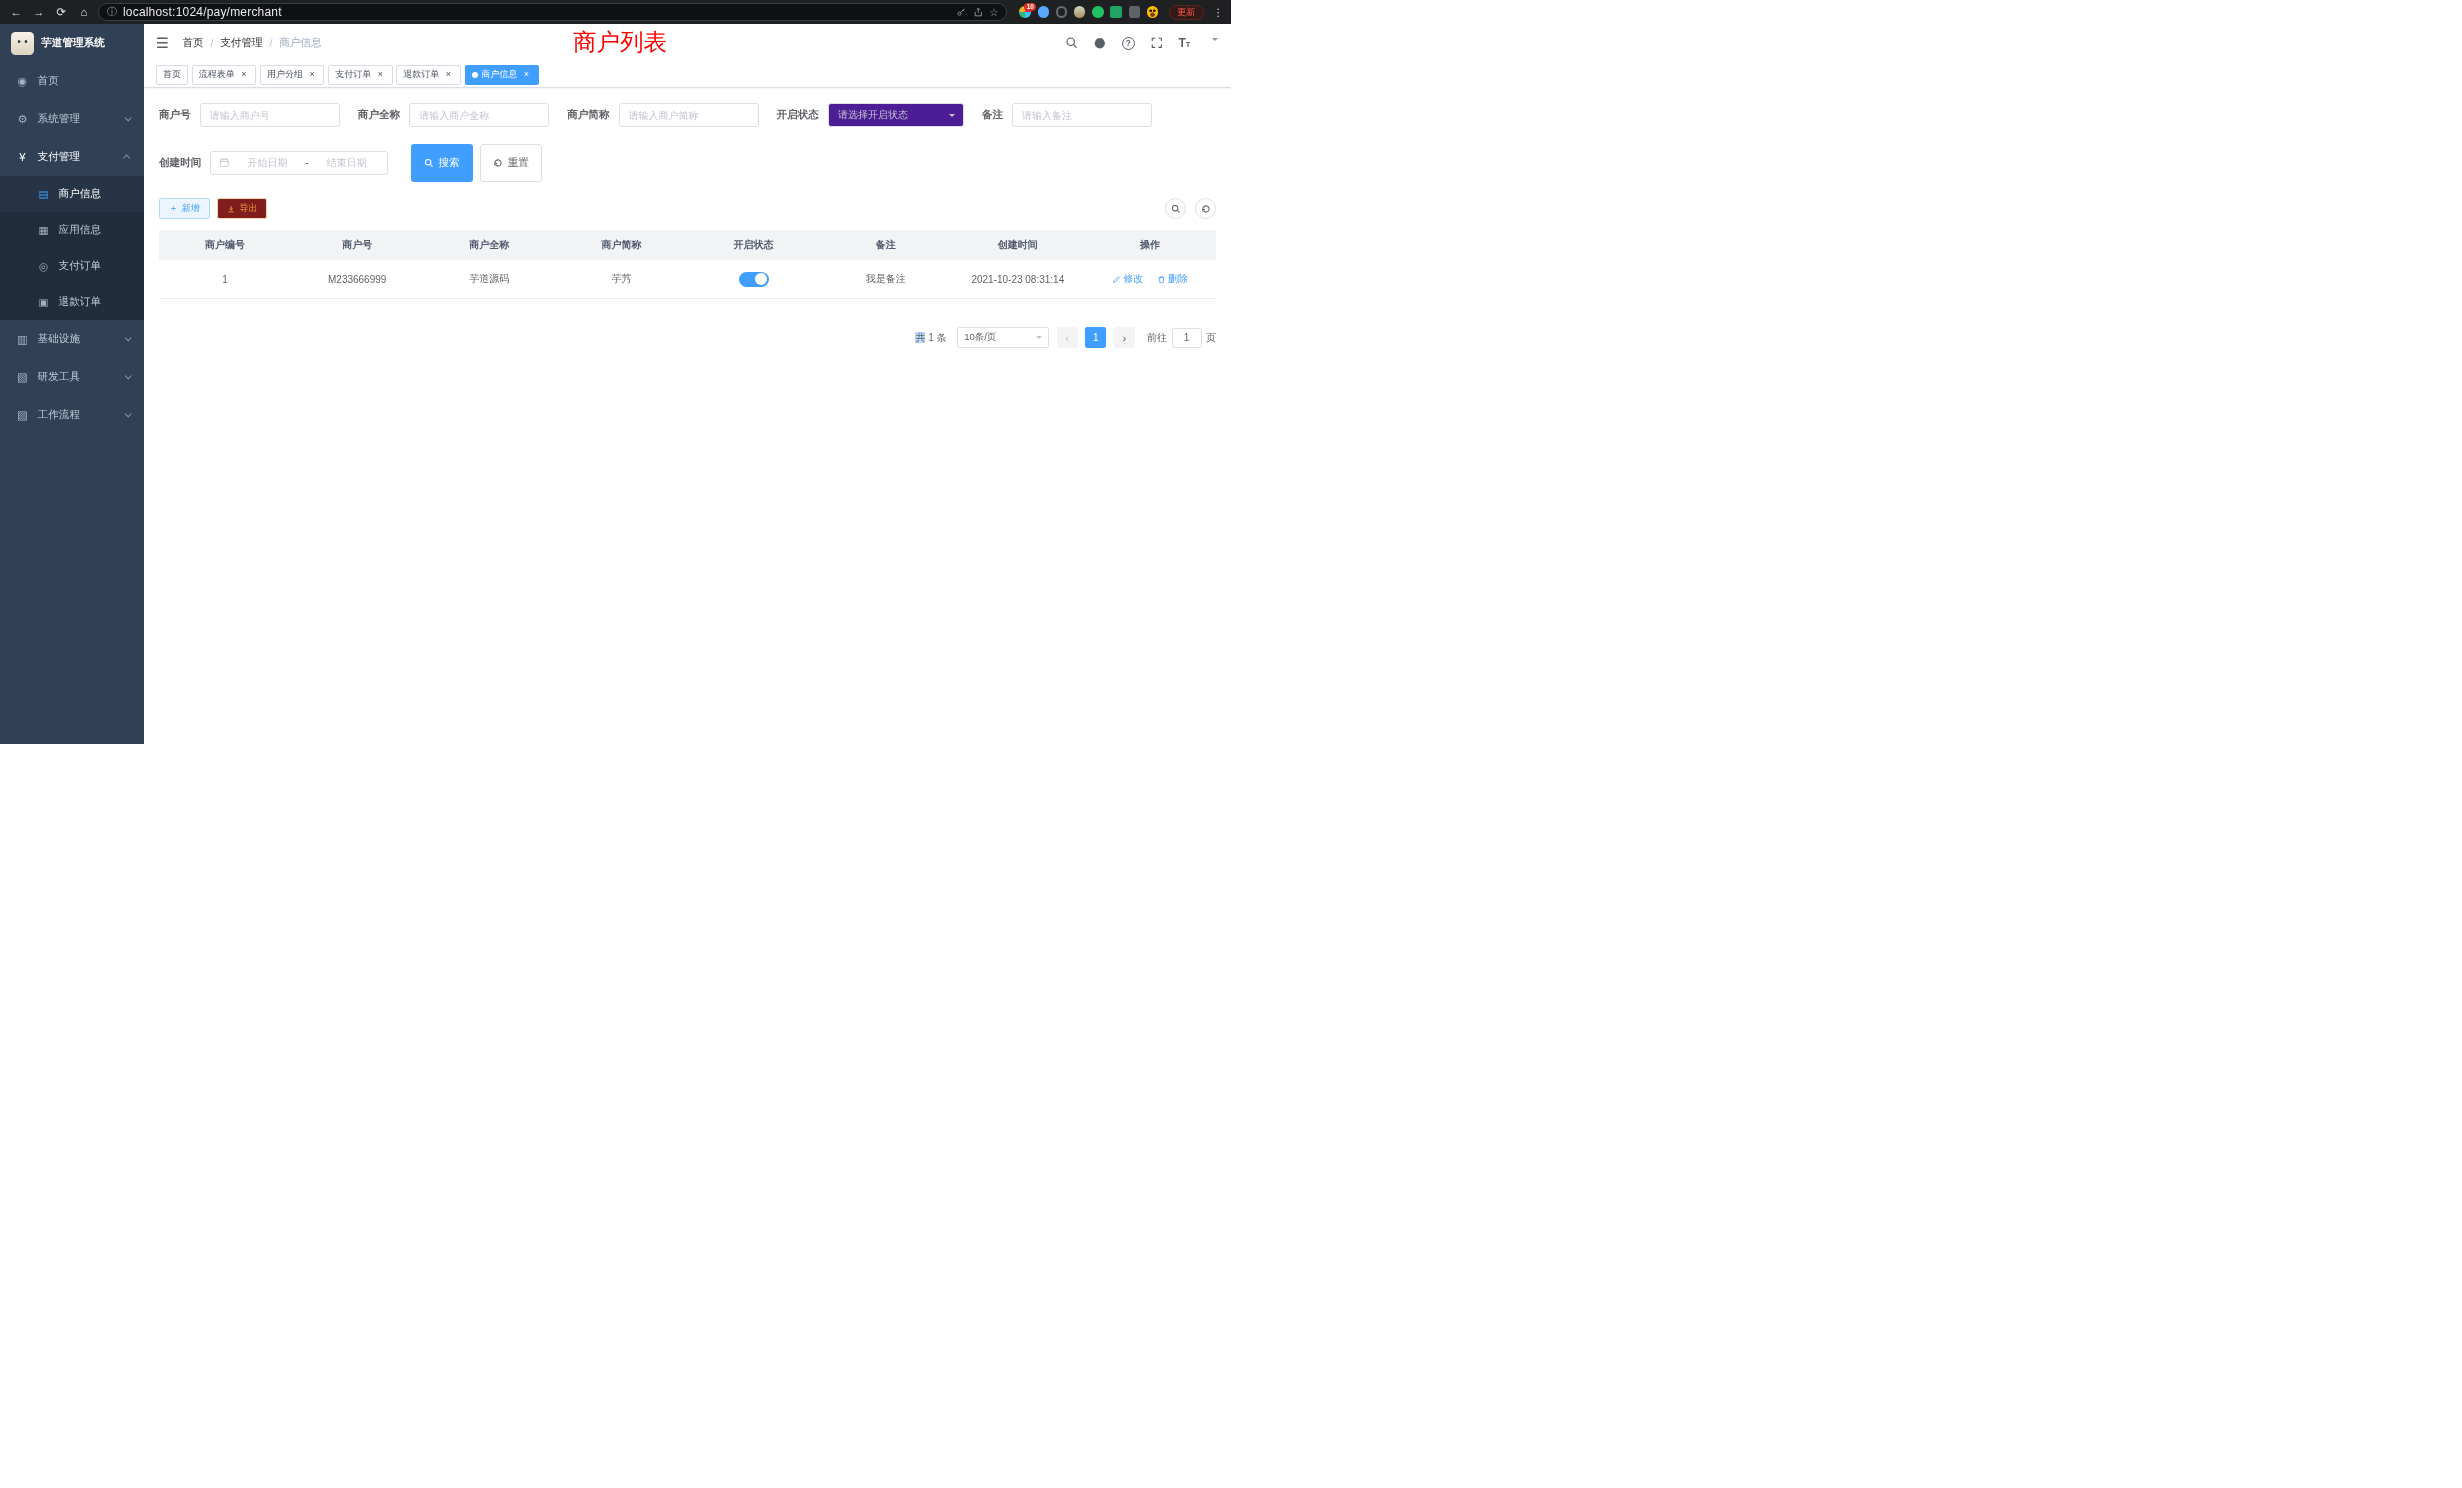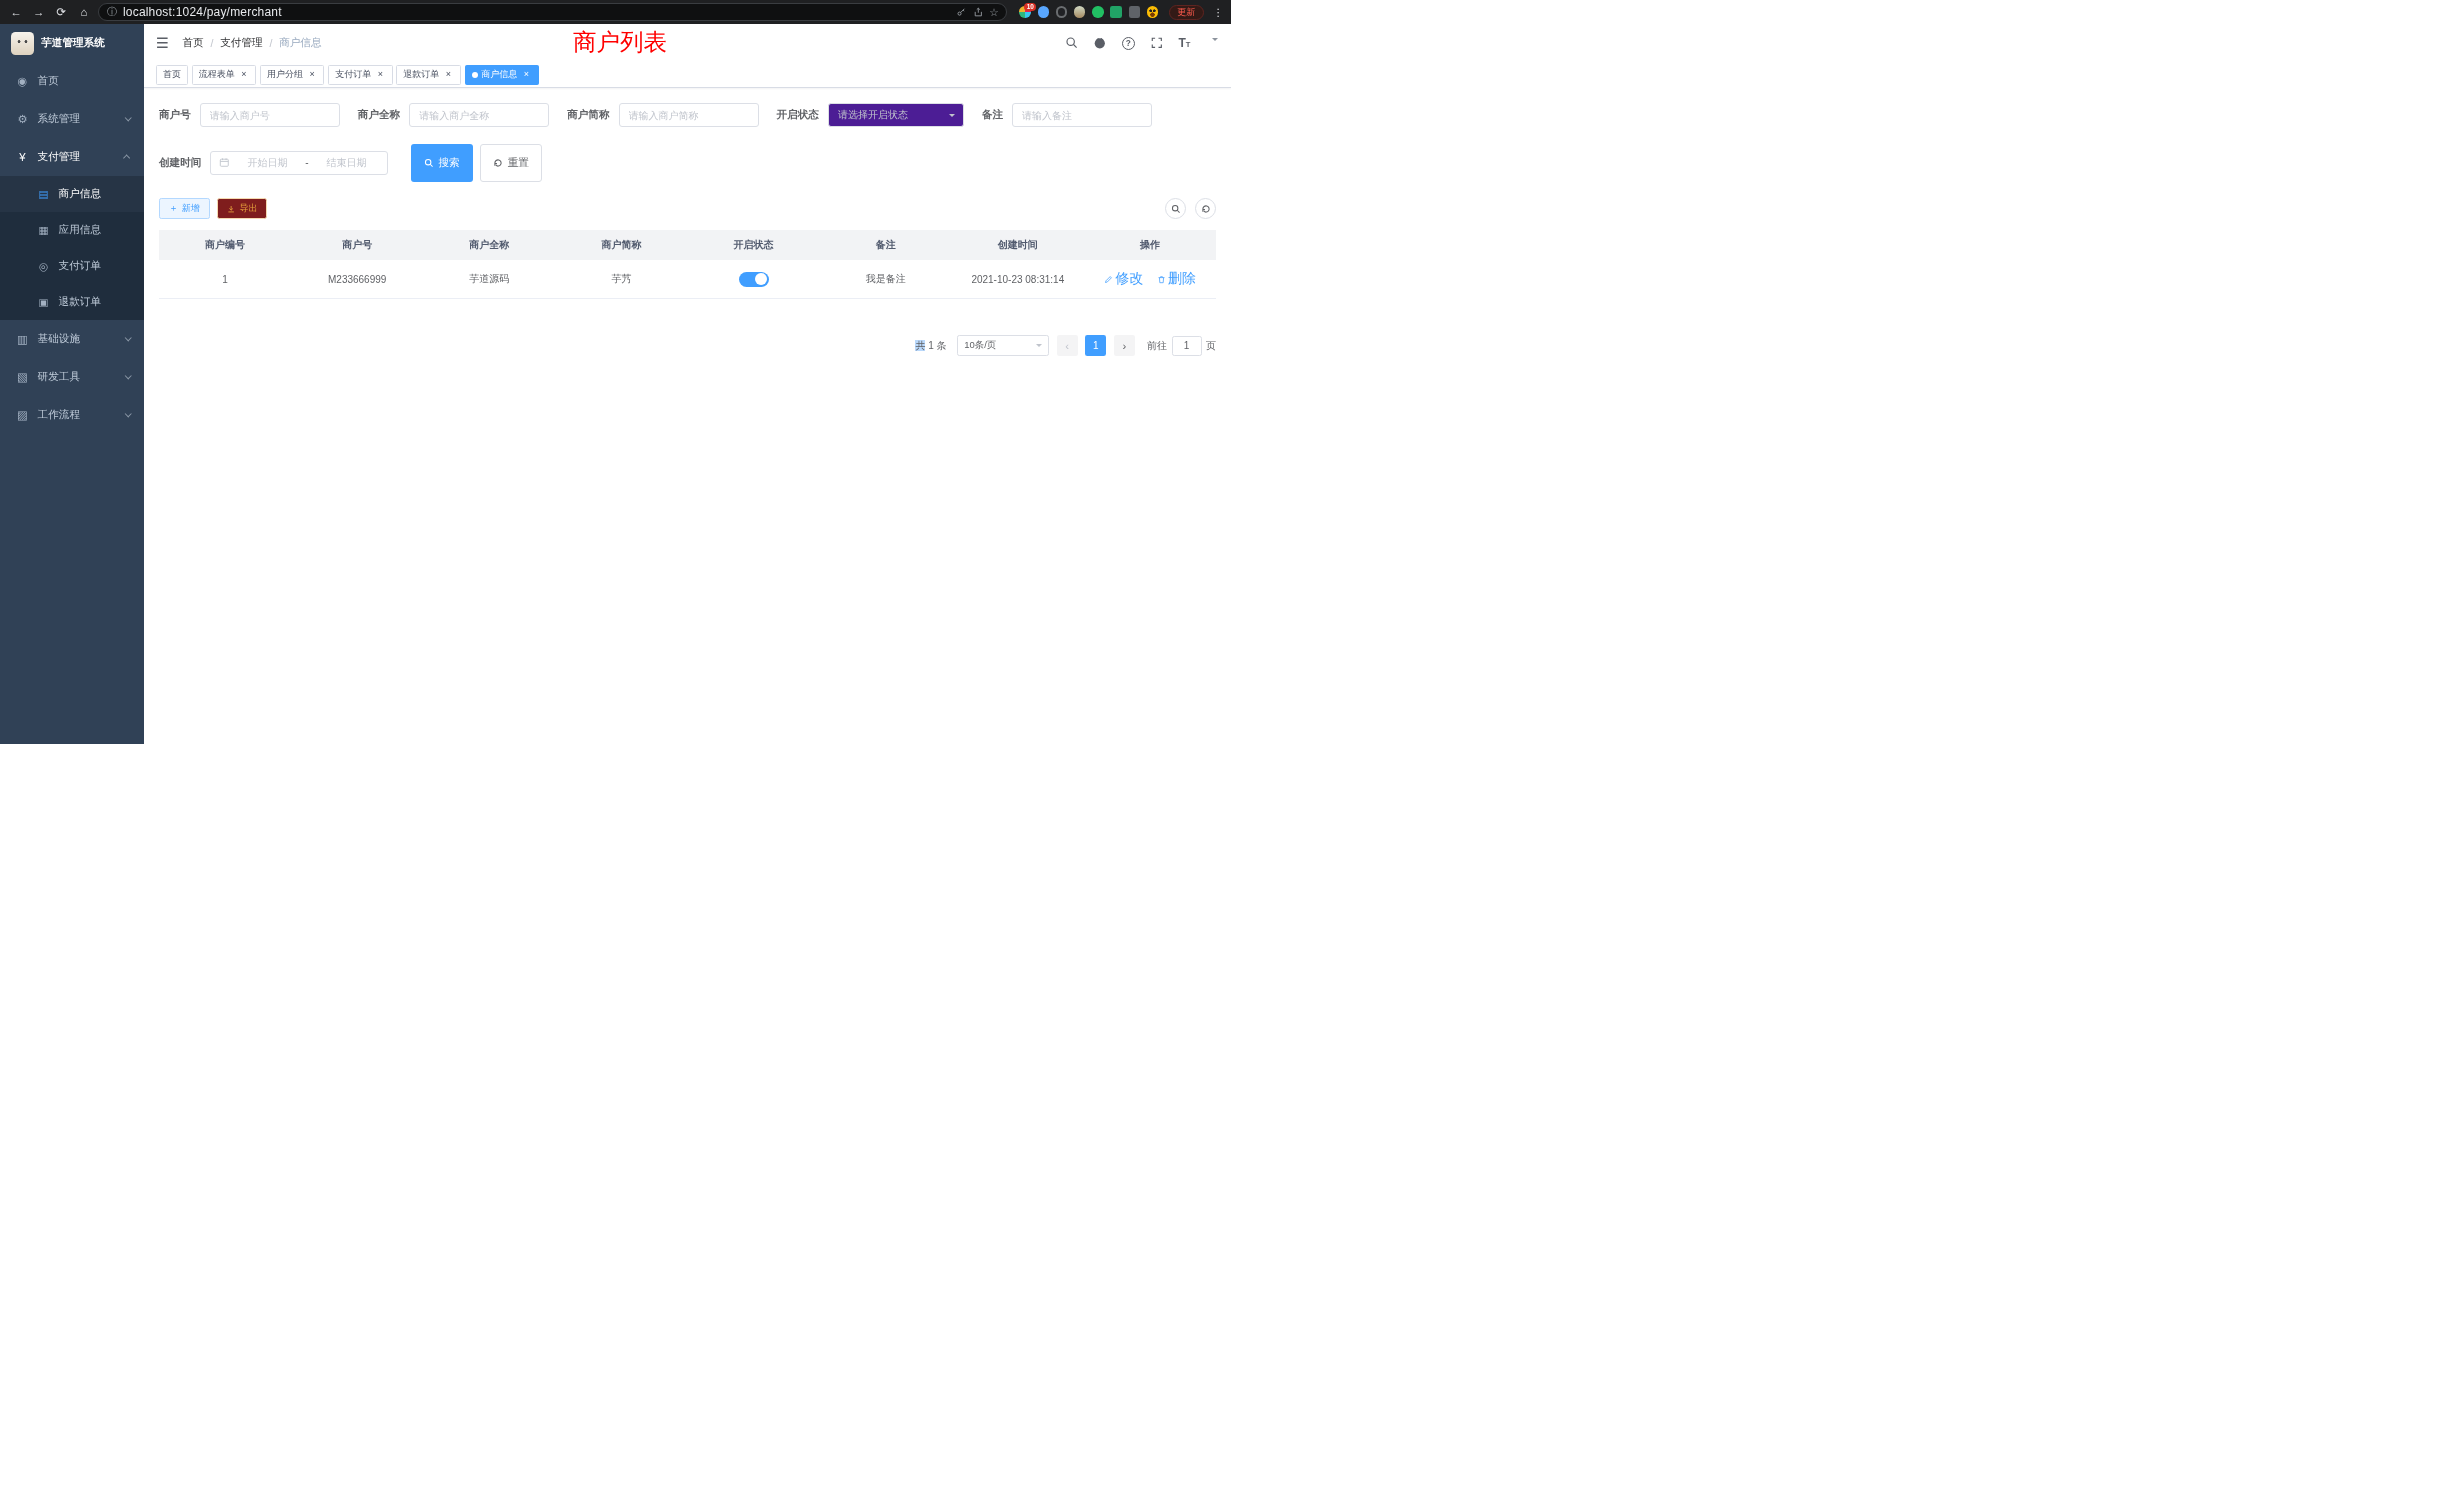--- a/index.html
+++ b/index.html
@@ -115,24 +115,24 @@
   .btn-export { color:#e6a23c; background:#7f1d1d; border:0.8px solid #f5dab1; margin-left:7.6px; }
   .toolbar-right { margin-left:auto; display:flex; gap:9px; }
   .circle-btn { width:21px; height:21px; border-radius:50%; border:0.8px solid #dcdfe6; background:#fff; color:#606266; display:flex; align-items:center; justify-content:center; cursor:pointer; }
   .circle-btn svg { width:10px; height:10px; }
 
   table.grid { width:100%; border-collapse:collapse; table-layout:fixed; }
   .grid th { background:#f2f3f5; height:30px; font-size:10px; color:#515a6e; font-weight:700; text-align:center; }
   .grid td { height:39px; font-size:10px; color:#606266; text-align:center; border-bottom:0.8px solid #ebeef5; }
   .switch { width:30px; height:15px; background:#409eff; border-radius:7.6px; position:relative; display:inline-block; vertical-align:middle; cursor:pointer; }
   .switch::after { content:''; position:absolute; right:1.5px; top:1.5px; width:12px; height:12px; background:#fff; border-radius:50%; }
-  .op-link { color:#409eff; font-size:14px; display:inline-flex; align-items:center; gap:2.3px; margin:0 5.3px; cursor:pointer; text-decoration:none; }
+  .op-link { color:#409eff; font-size:10px; display:inline-flex; align-items:center; gap:2.3px; margin:0 5.3px; cursor:pointer; text-decoration:none; }
   .op-link svg { width:9px; height:9px; }
 
-  .pagination { display:flex; justify-content:flex-end; align-items:center; margin-top:36px; font-size:10px; color:#606266; gap:7.6px; }
+  .pagination { display:flex; justify-content:flex-end; align-items:center; margin-top:28px; font-size:10px; color:#606266; gap:7.6px; }
   .total-text { white-space:nowrap; margin-right:3px; }
   .sel-hl { background:#b9d8fb; }
   .size-select { width:92px; height:21px; border:0.8px solid #dcdfe6; border-radius:2.3px; display:flex; align-items:center; justify-content:space-between; padding:0 6px; color:#606266; font-size:9.5px; background:#fff; cursor:pointer; }
   .pg-btn { width:21px; height:21px; background:#f4f4f5; border-radius:2.3px; display:flex; align-items:center; justify-content:center; font-size:11.4px; cursor:pointer; }
   .pg-btn.disabled { color:#c0c4cc; }
   .pg-num { width:21px; height:21px; border-radius:2.3px; display:flex; align-items:center; justify-content:center; font-size:10px; cursor:pointer; }
   .pg-num.active { background:#409eff; color:#fff; }
   .goto { display:flex; align-items:center; gap:4.5px; margin-left:4.5px; white-space:nowrap; }
   .goto-input { width:30px; height:20px; border:0.8px solid #dcdfe6; border-radius:2.3px; text-align:center; font-size:10px; color:#606266; outline:none; font-family:inherit; }
 </style>

